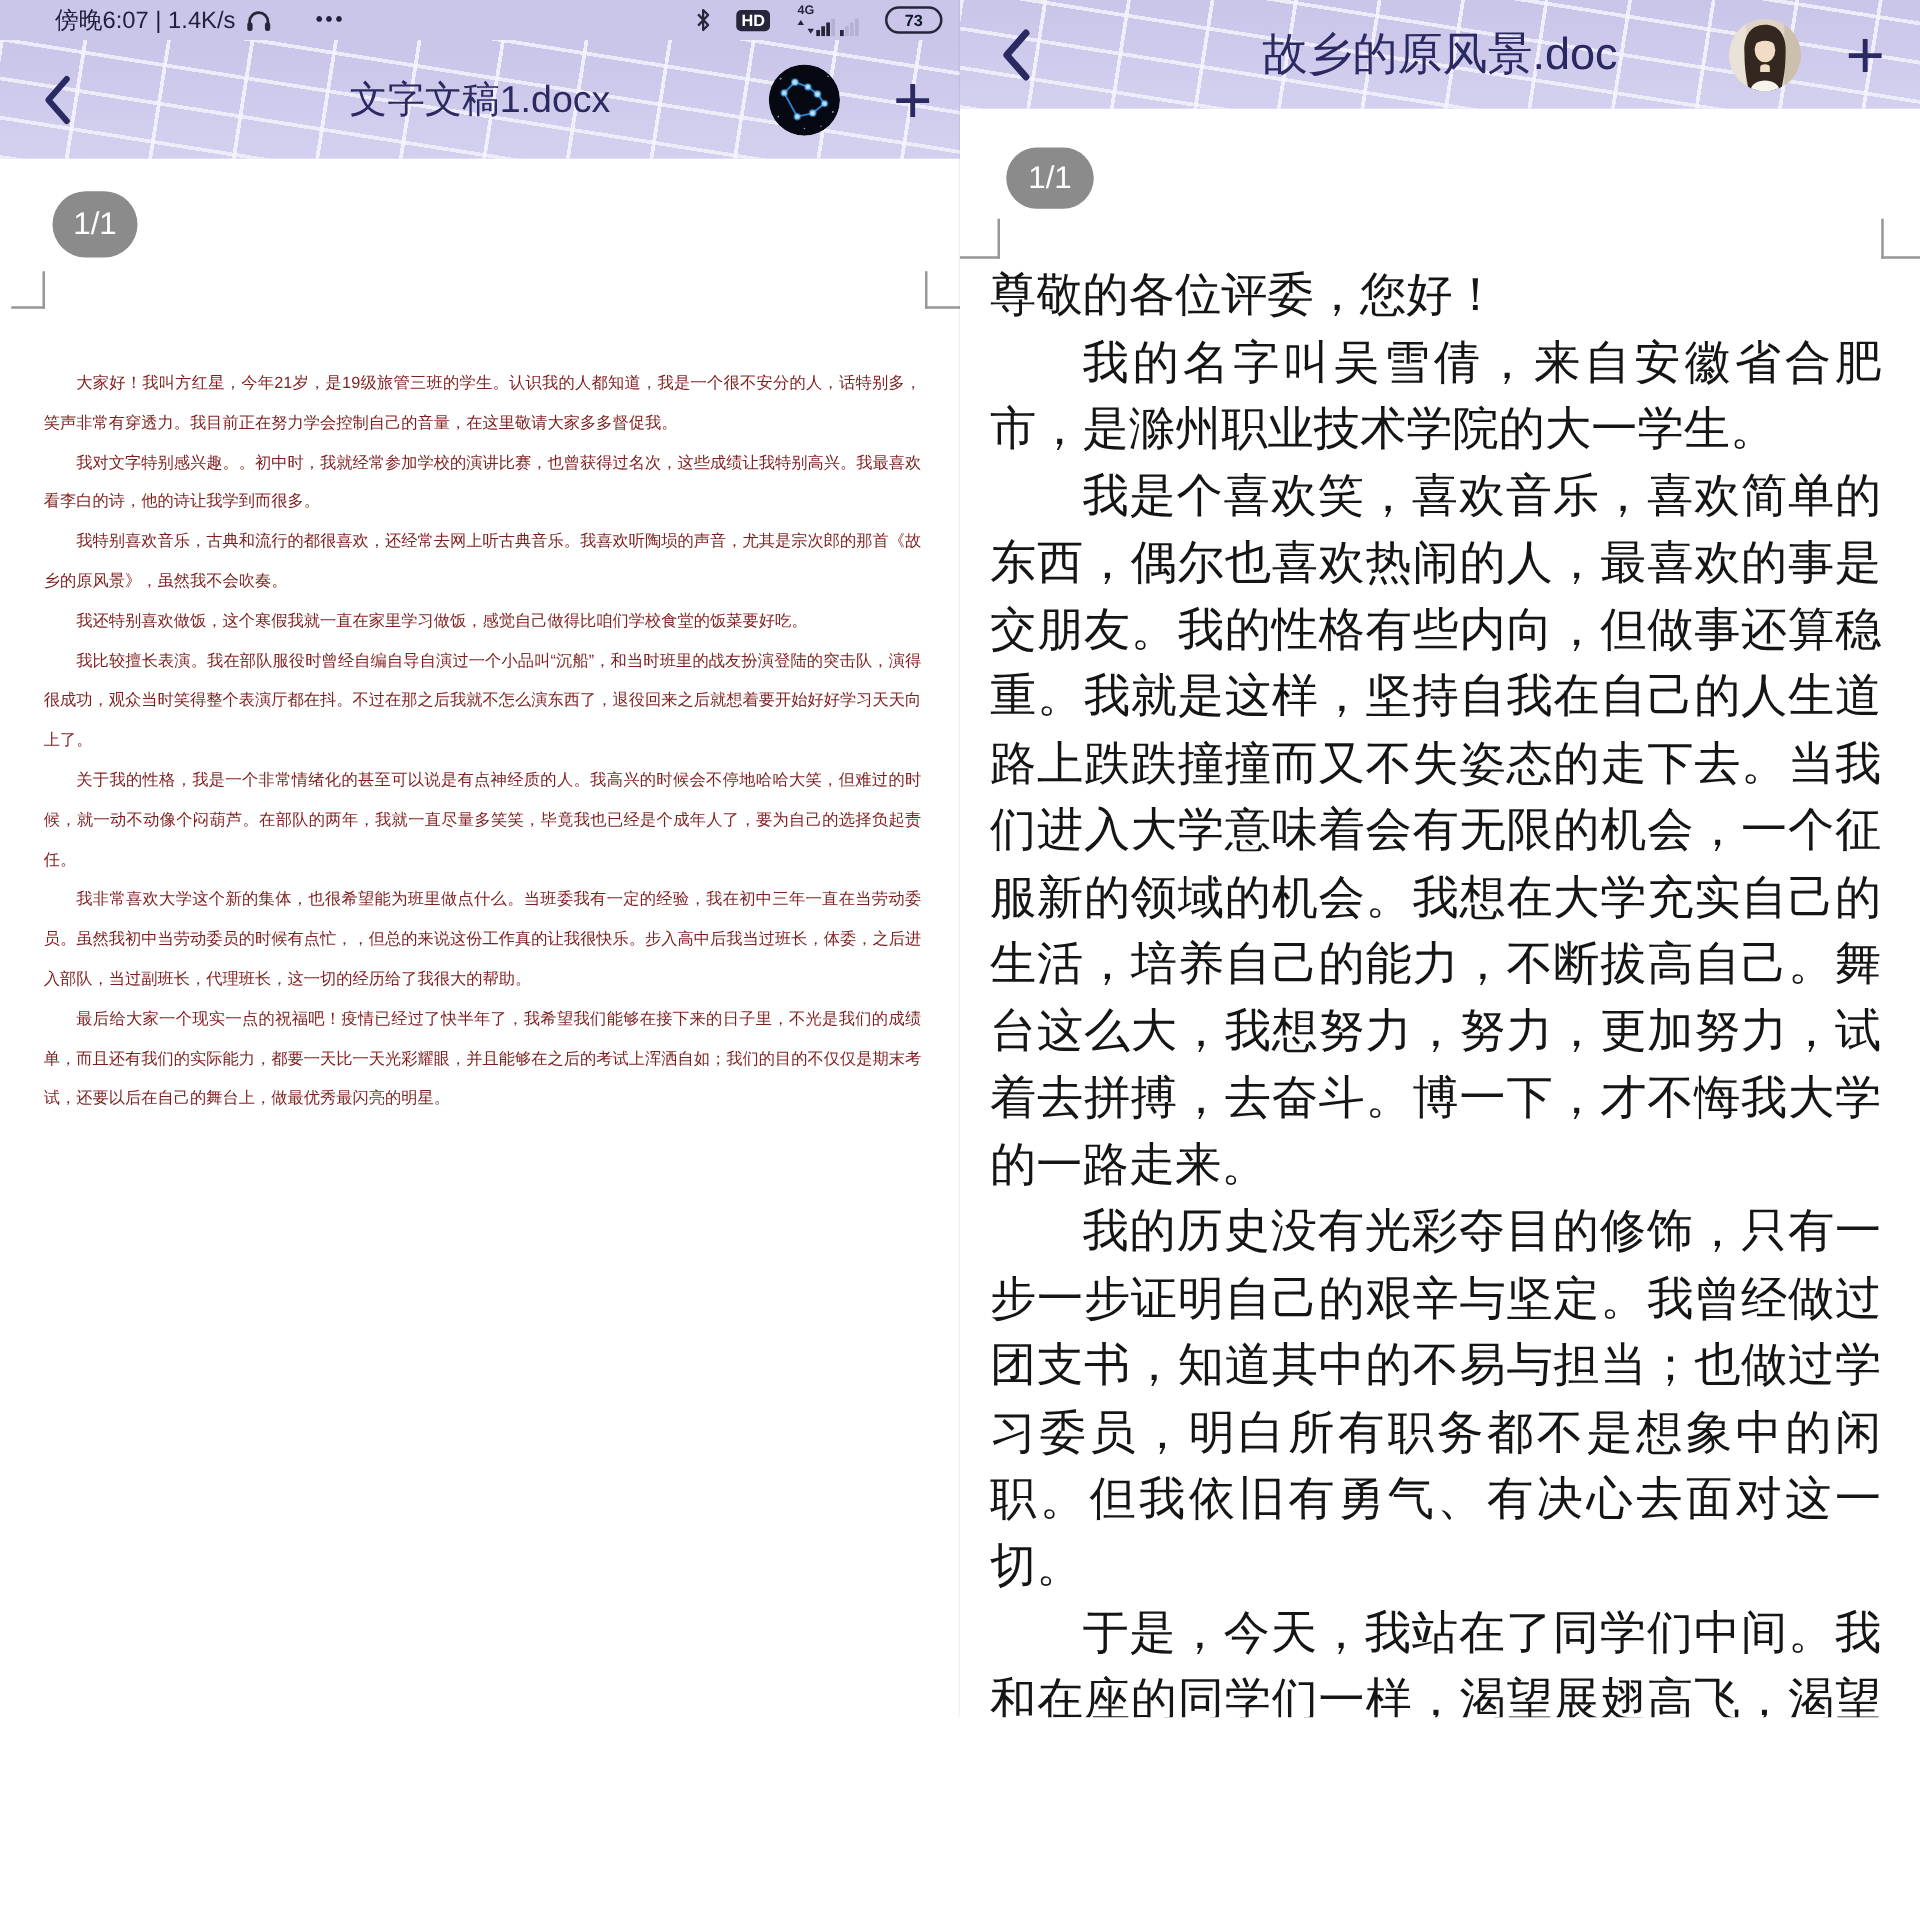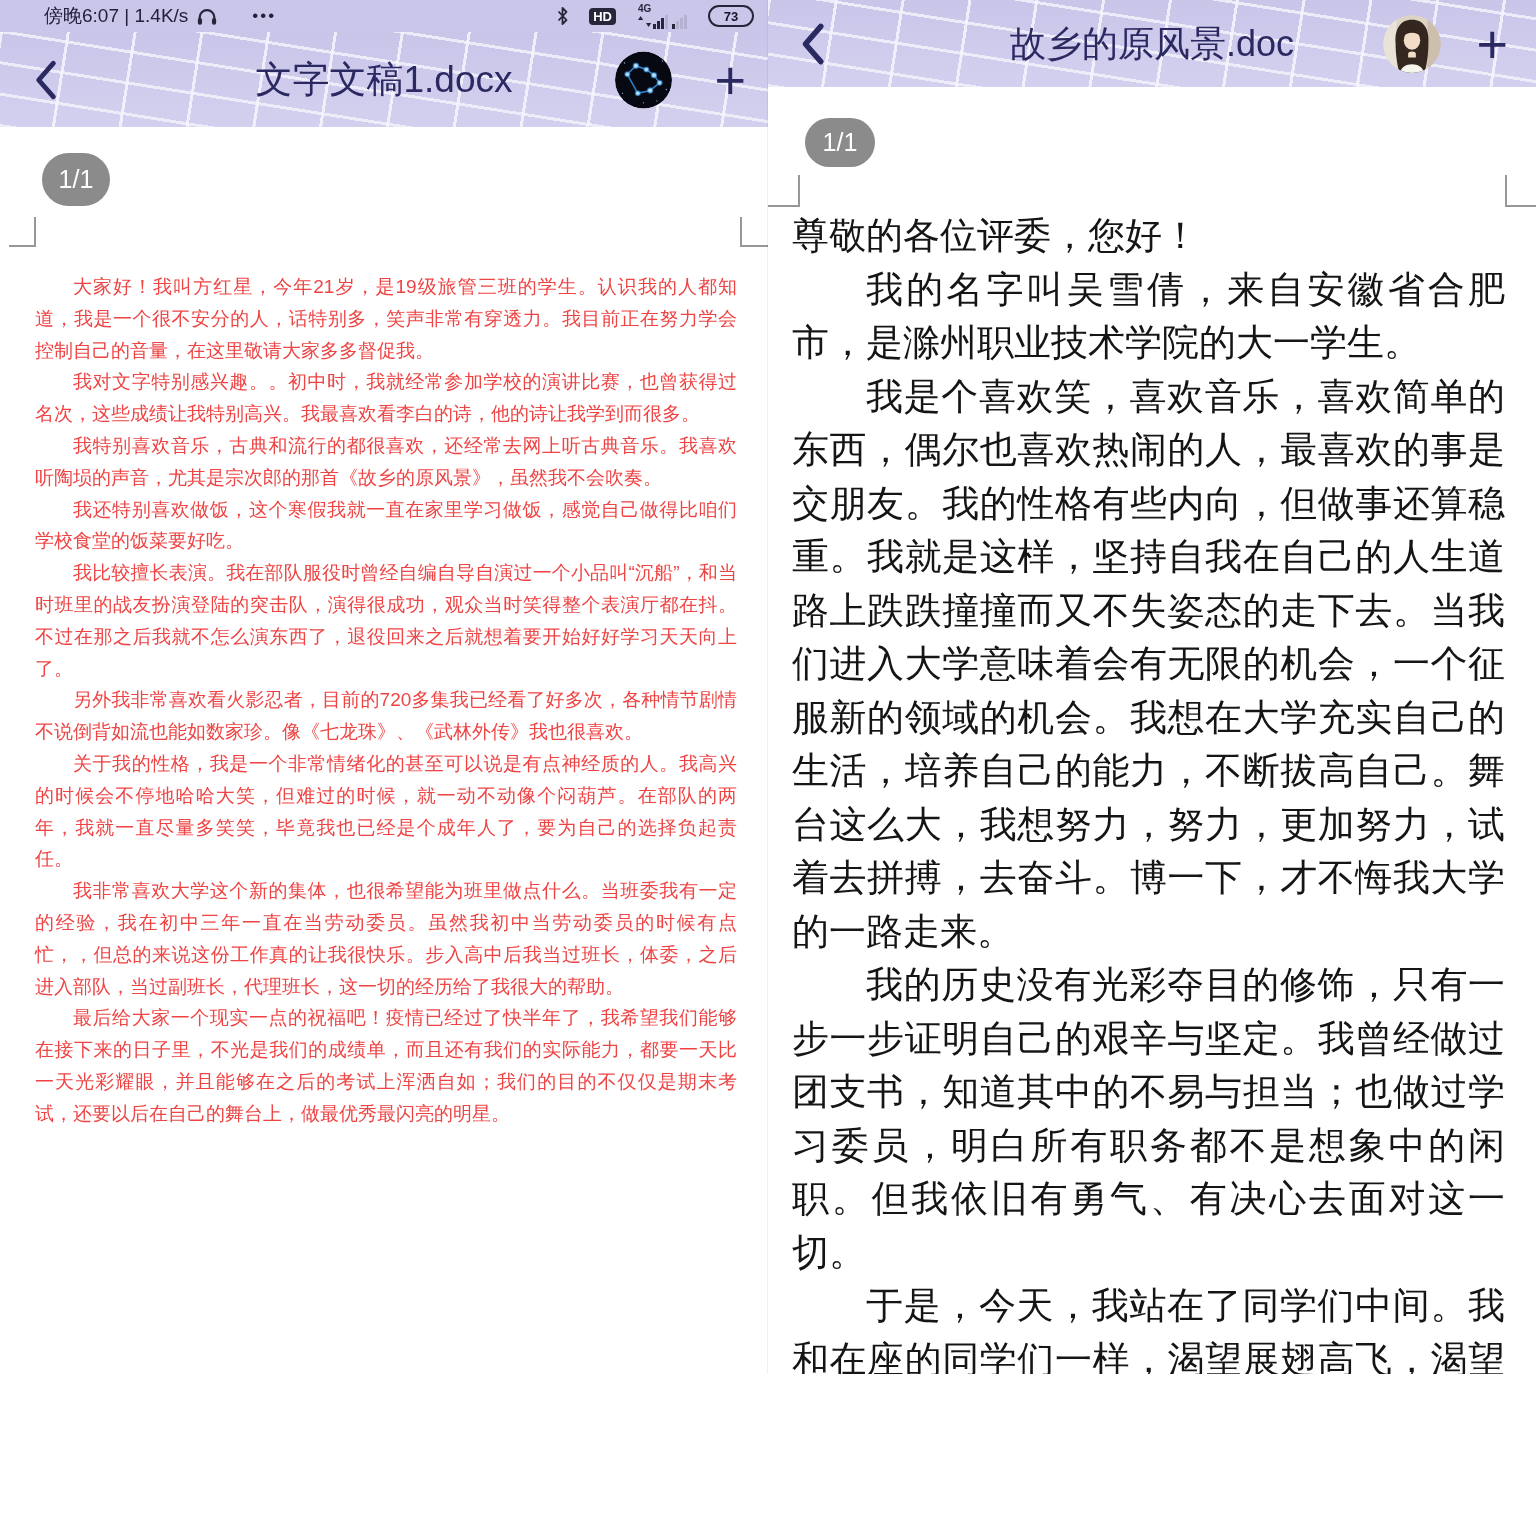--- a/index.html
+++ b/index.html
@@ -45,21 +45,21 @@
   .app-header { position:relative; }
   .panel.left .app-header { height:95px; }
   .panel.right .app-header { height:87px; }
   .back-btn { position:absolute; top:50%; transform:translateY(-50%); cursor:pointer; display:flex; }
   .panel.left .back-btn { left:32px; }
   .panel.right .back-btn { left:30px; }
   .doc-title {
     position:absolute; left:50%; top:50%; transform:translate(-50%,-50%);
     color:#2b2961; white-space:nowrap; font-weight:500;
   }
-  .panel.left .doc-title { font-size:37px; }
+  .panel.left .doc-title { font-size:30px; }
   .panel.right .doc-title { font-size:36px; }
   .avatar {
     position:absolute; top:50%; transform:translateY(-50%);
     border-radius:50%; overflow:hidden; cursor:pointer;
   }
   .panel.left .avatar { left:615px; width:57px; height:57px; }
   .panel.right .avatar { left:615px; width:58px; height:58px; }
   .plus-btn {
     position:absolute; top:50%; transform:translateY(-50%);
     color:#2b2961; font-size:54px; font-weight:300; line-height:1; cursor:pointer;
@@ -89,22 +89,22 @@
   .panel.left .crop.tr { left:740px; top:90px;  width:28px; height:30px; }
   .panel.left .crop.bl { left:9px;  top:1305px; width:27px; height:31px; }
   .panel.left .crop.br { left:740px; top:1305px; width:28px; height:31px; }
   .panel.right .crop.tl { left:0px;  top:88px;   width:32px; height:32px; }
   .panel.right .crop.tr { left:737px; top:88px;  width:31px; height:32px; }
   .panel.right .crop.bl { left:0px;  top:1304px; width:22px; height:33px; }
   .panel.right .crop.br { left:737px; top:1304px; width:31px; height:33px; }
 
   .doc-text { position:absolute; left:0; right:0; text-align:justify; }
   .panel.left .doc-text {
-    top:144px; padding:0 31px 0 35px;
-    font-size:19px; line-height:31.8px; color:#ef4444;
+    top:163px; padding:0 31px 0 35px;
+    font-size:13px; line-height:31.8px; color:#7f1d1d;
   }
   .panel.right .doc-text {
     top:122px; padding:0 31px 0 24px;
     font-size:37px; line-height:53.5px; color:#151515;
   }
   .doc-text p { text-indent:2em; }
   .doc-text p.no-indent { text-indent:0; }
 
   .icon-svg { display:block; }
 </style>
@@ -193,21 +193,20 @@
       <span class="crop tl"></span>
       <span class="crop tr"></span>
       <span class="crop bl"></span>
       <span class="crop br"></span>
       <div class="doc-text">
         <p>大家好！我叫方红星，今年21岁，是19级旅管三班的学生。认识我的人都知道，我是一个很不安分的人，话特别多，笑声非常有穿透力。我目前正在努力学会控制自己的音量，在这里敬请大家多多督促我。</p>
         <p>我对文字特别感兴趣。。初中时，我就经常参加学校的演讲比赛，也曾获得过名次，这些成绩让我特别高兴。我最喜欢看李白的诗，他的诗让我学到而很多。</p>
         <p>我特别喜欢音乐，古典和流行的都很喜欢，还经常去网上听古典音乐。我喜欢听陶埙的声音，尤其是宗次郎的那首《故乡的原风景》，虽然我不会吹奏。</p>
         <p>我还特别喜欢做饭，这个寒假我就一直在家里学习做饭，感觉自己做得比咱们学校食堂的饭菜要好吃。</p>
         <p>我比较擅长表演。我在部队服役时曾经自编自导自演过一个小品叫“沉船”，和当时班里的战友扮演登陆的突击队，演得很成功，观众当时笑得整个表演厅都在抖。不过在那之后我就不怎么演东西了，退役回来之后就想着要开始好好学习天天向上了。</p>
-        <p>另外我非常喜欢看火影忍者，目前的720多集我已经看了好多次，各种情节剧情不说倒背如流也能如数家珍。像《七龙珠》、《武林外传》我也很喜欢。</p>
         <p>关于我的性格，我是一个非常情绪化的甚至可以说是有点神经质的人。我高兴的时候会不停地哈哈大笑，但难过的时候，就一动不动像个闷葫芦。在部队的两年，我就一直尽量多笑笑，毕竟我也已经是个成年人了，要为自己的选择负起责任。</p>
         <p>我非常喜欢大学这个新的集体，也很希望能为班里做点什么。当班委我有一定的经验，我在初中三年一直在当劳动委员。虽然我初中当劳动委员的时候有点忙，，但总的来说这份工作真的让我很快乐。步入高中后我当过班长，体委，之后进入部队，当过副班长，代理班长，这一切的经历给了我很大的帮助。</p>
         <p>最后给大家一个现实一点的祝福吧！疫情已经过了快半年了，我希望我们能够在接下来的日子里，不光是我们的成绩单，而且还有我们的实际能力，都要一天比一天光彩耀眼，并且能够在之后的考试上浑洒自如；我们的目的不仅仅是期末考试，还要以后在自己的舞台上，做最优秀最闪亮的明星。</p>
       </div>
     </div>
   </section>
 
   <div class="seam"></div>
 
   <section class="panel right">

